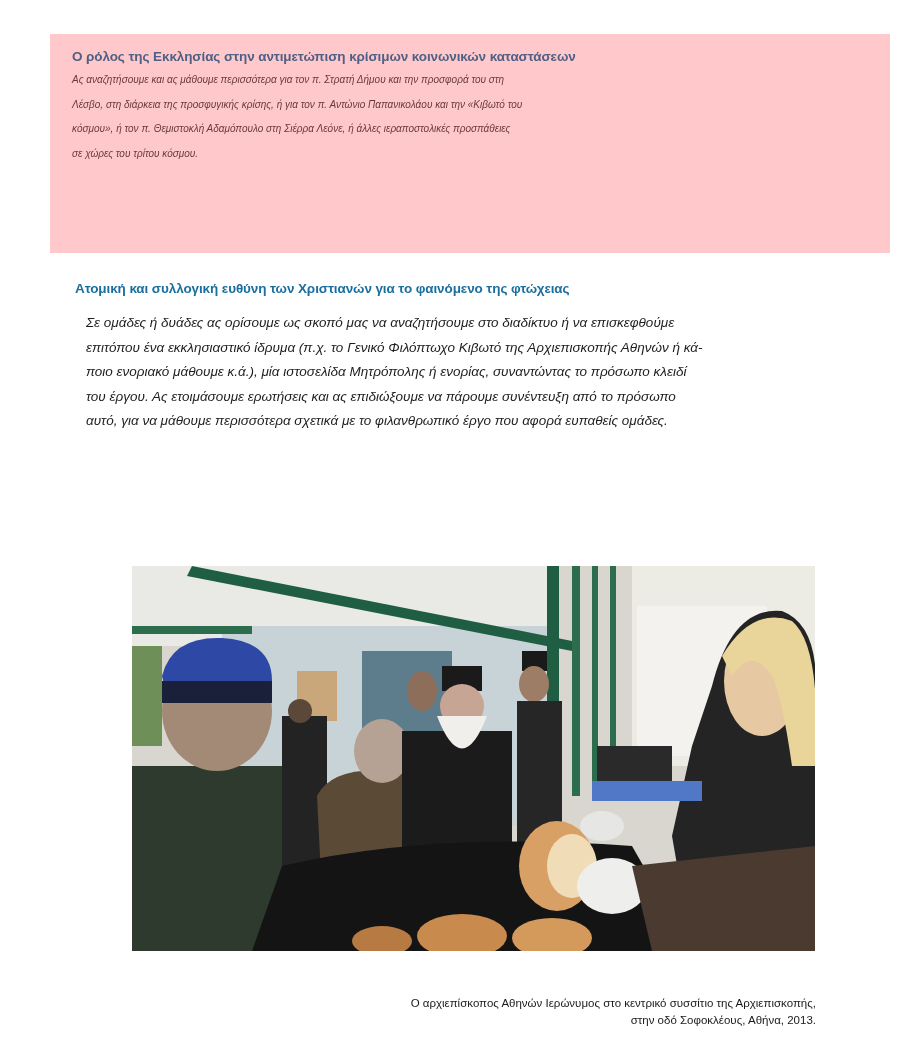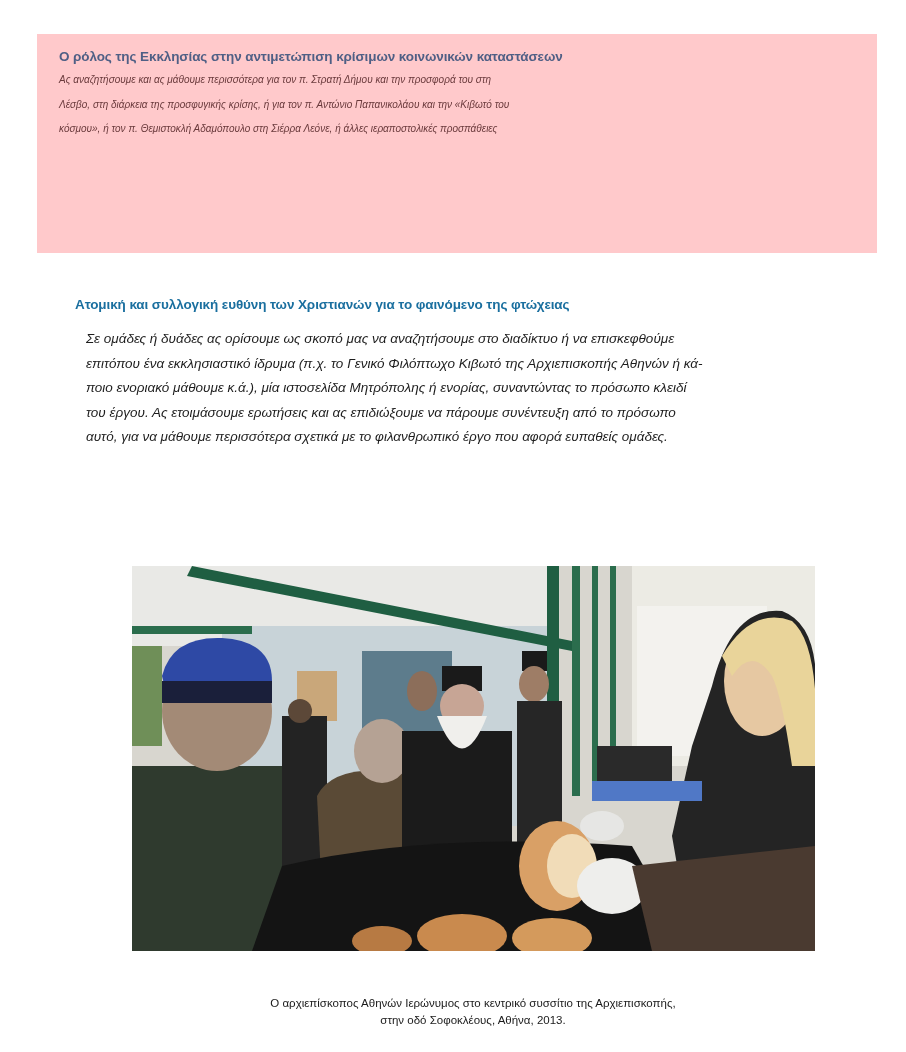--- a/index.html
+++ b/index.html
@@ -1,56 +1,57 @@
 <!DOCTYPE html>
 <html><head>
 <meta charset="utf-8">
 <style>
   html, body { margin: 0; padding: 0; background: #ffffff; }
   body { width: 906px; height: 1052px; position: relative; overflow: hidden; font-family: "Liberation Sans", "DejaVu Sans", sans-serif; }
   .pink-box {
-    position: absolute; left: 37px; top: 34px; width: 840px; height: 219px;
+    position: absolute; left: 50px; top: 34px; width: 840px; height: 219px;
     background: #ffc9cb; box-sizing: border-box; padding: 12px 36px 0 22px;
   }
   .pink-title {
     color: #4f5f85; font-weight: bold; font-size: 13.5px; line-height: 22px; margin: 0; letter-spacing: -0.1px;
   }
   .pink-body {
     color: #6a3a3c; font-style: italic; font-size: 10px; line-height: 24.5px; margin: 0; text-align: justify;
   }
   .pink-body span { display: block; }
   .section {
-    position: absolute; left: 75px; top: 294px; width: 800px;
+    position: absolute; left: 75px; top: 278px; width: 800px;
   }
   .section-title {
     color: #1a6f9f; font-weight: bold; font-size: 13.5px; line-height: 22px; margin: 0; letter-spacing: -0.1px;
   }
   .section-body {
     color: #1d1d1d; font-style: italic; font-size: 13.5px; line-height: 24.6px; margin: 11px; text-align: justify;
   }
   .photo {
     position: absolute; left: 132px; top: 566px; width: 683px; height: 385px; overflow: hidden;
     background: #c9c6bd;
   }
   .photo svg { display: block; width: 100%; height: 100%; }
   .caption {
-    position: absolute; left: 130px; top: 995px; width: 686px; text-align: center;
+    position: absolute; left: 130px; top: 995px; width: 686px; text-align: right;
     color: #1a1a1a; font-size: 11.5px; line-height: 17px;
   }
   .caption span { display: block; }
 </style>
 </head>
 <body>
 
 <div class="pink-box">
   <p class="pink-title">Ο ρόλος της Εκκλησίας στην αντιμετώπιση κρίσιμων κοινωνικών καταστάσεων</p>
   <p class="pink-body">
     <span>Ας αναζητήσουμε και ας μάθουμε περισσότερα για τον π. Στρατή Δήμου και την προσφορά του στη</span>
     <span>Λέσβο, στη διάρκεια της προσφυγικής κρίσης, ή για τον π. Αντώνιο Παπανικολάου και την «Κιβωτό του</span>
     <span>κόσμου», ή τον π. Θεμιστοκλή Αδαμόπουλο στη Σιέρρα Λεόνε, ή άλλες ιεραποστολικές προσπάθειες</span>
+    <span>σε χώρες του τρίτου κόσμου.</span>
   </p>
 </div>
 
 <div class="section">
   <p class="section-title">Ατομική και συλλογική ευθύνη των Χριστιανών για το φαινόμενο της φτώχειας</p>
   <p class="section-body">
     <span style="display:block">Σε ομάδες ή δυάδες ας ορίσουμε ως σκοπό μας να αναζητήσουμε στο διαδίκτυο ή να επισκεφθούμε</span>
     <span style="display:block">επιτόπου ένα εκκλησιαστικό ίδρυμα (π.χ. το Γενικό Φιλόπτωχο Κιβωτό της Αρχιεπισκοπής Αθηνών ή κά-</span>
     <span style="display:block">ποιο ενοριακό μάθουμε κ.ά.), μία ιστοσελίδα Μητρόπολης ή ενορίας, συναντώντας το πρόσωπο κλειδί</span>
     <span style="display:block">του έργου. Ας ετοιμάσουμε ερωτήσεις και ας επιδιώξουμε να πάρουμε συνέντευξη από το πρόσωπο</span>

